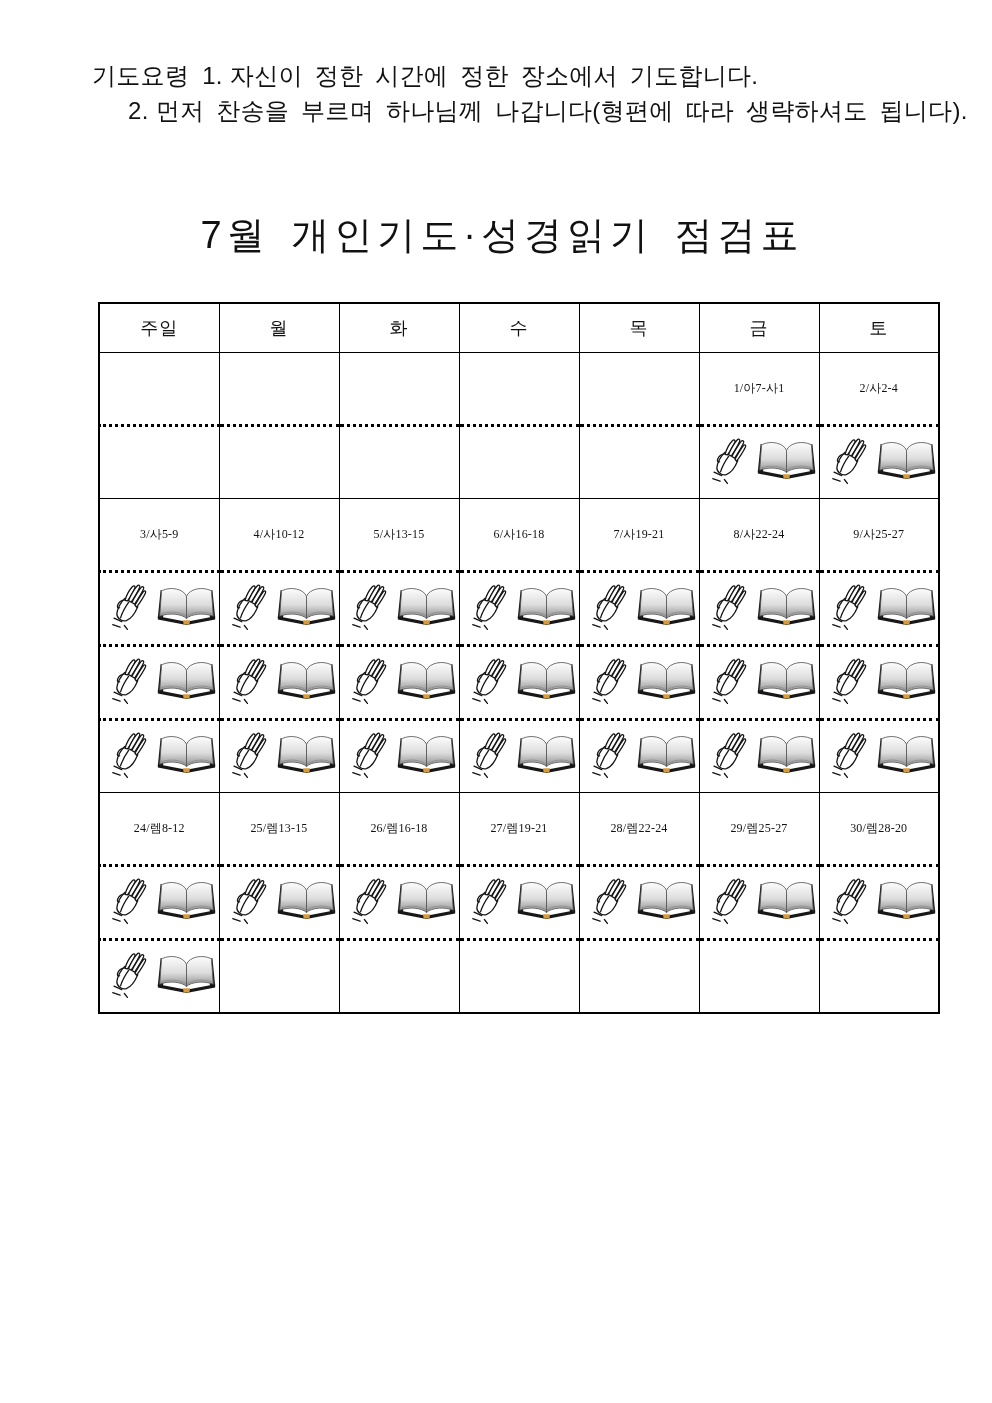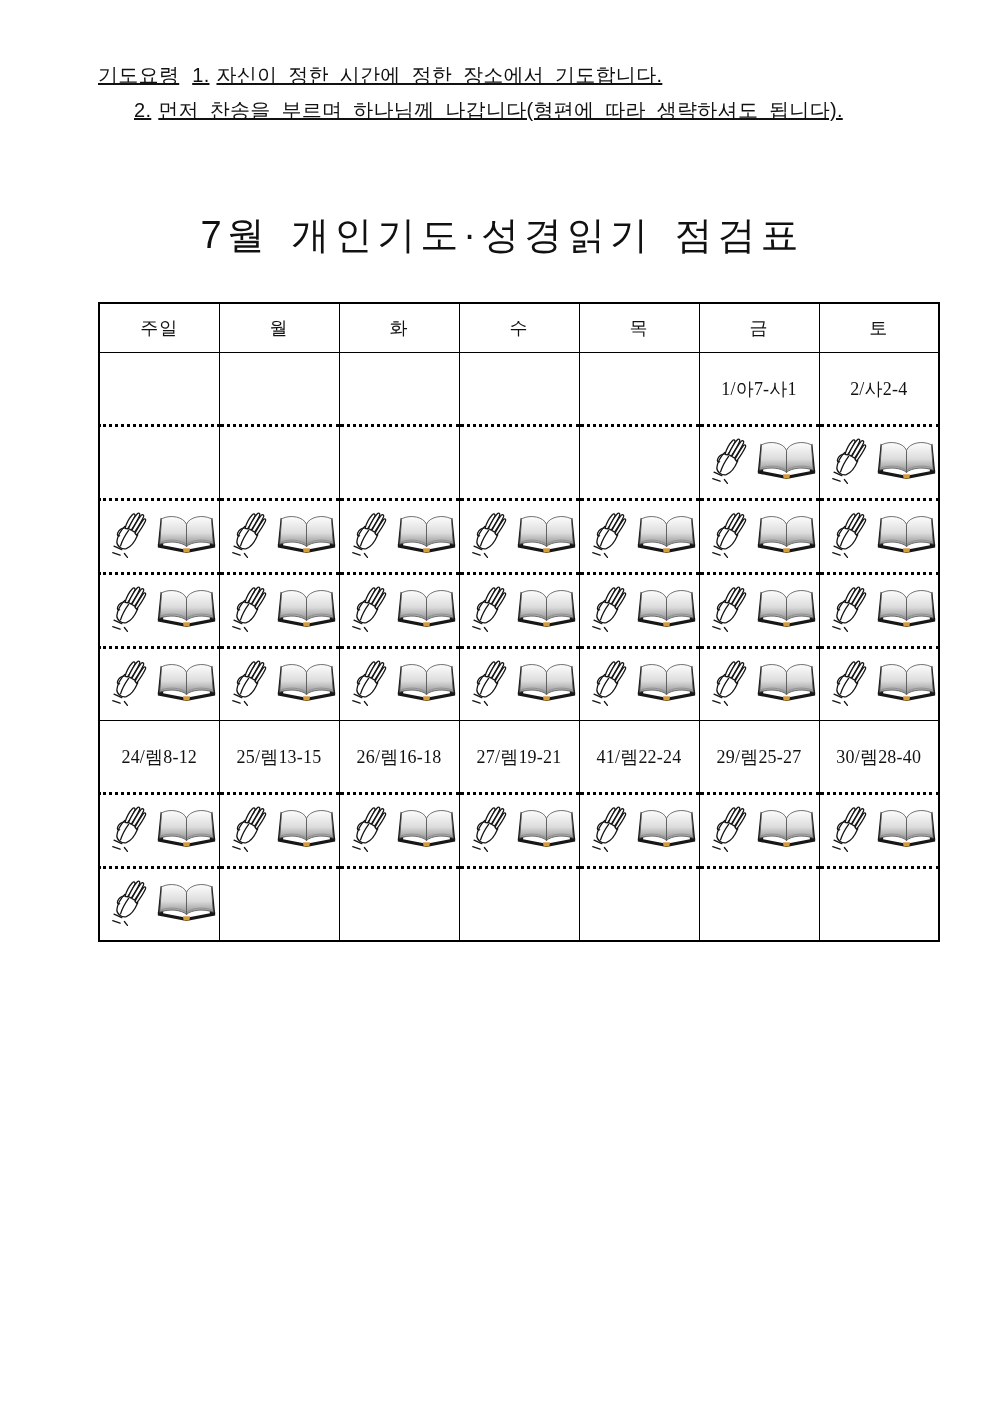--- a/index.html
+++ b/index.html
@@ -8,28 +8,27 @@
     background: #ffffff;
     font-family: "Liberation Sans", sans-serif;
     color: #111;
     position: relative;
     overflow: hidden;
   }
 
   
   .instructions {
     position: absolute;
-    left: 98px; top: 58px;
-    font-size: 20px;
+    left: 92px; top: 58px;
+    font-size: 24px;
     line-height: 35px;
     letter-spacing: 0.3px;
     word-spacing: 5px;
     font-weight: 500;
     white-space: nowrap;
-    text-decoration: underline;
   }
   .instr-line { height: 35px; }
   .instr-line.cont { margin-left: 36px; }
   .instr-label { margin-right: 13px; }
   .instr-num { margin-right: 7px; }
 
   
   .title {
     position: absolute;
     top: 210px; left: 6px; width: 100%;
@@ -59,21 +58,21 @@
     text-align: center;
     vertical-align: middle;
   }
   table.checklist td {
     border: 1px solid #000;
     height: 69px;
     overflow: hidden;
   }
   tr.date-row td {
     font-family: "Liberation Serif", serif;
-    font-size: 18px;
+    font-size: 12px;
     text-align: center;
     vertical-align: middle;
     border-bottom: 3px dotted #000;
     letter-spacing: 0.2px;
   }
   tr.icon-row td {
     border-top: 3px dotted #000;
     vertical-align: middle;
     padding-left: 11px;
   }
@@ -195,20 +194,29 @@
       <path d="M2 33.5 L33 39.5 L64 33.5 L64 37 L33 43 L2 37 Z" fill="#171717"></path>
       <path d="M33 12 C30 4 16 1 6 6 L4 33.5 C14 29.5 28 31 33 36 Z" fill="url(#bookpg)" stroke="#555" stroke-width="0.9"></path>
       <path d="M33 12 C36 4 50 1 60 6 L62 33.5 C52 29.5 38 31 33 36 Z" fill="url(#bookpg)" stroke="#555" stroke-width="0.9"></path>
       <path d="M5.5 31 C15 27.5 27.5 29 32.5 33.5" fill="none" stroke="#888" stroke-width="0.8"></path>
       <path d="M60.5 31 C51 27.5 38.5 29 33.5 33.5" fill="none" stroke="#888" stroke-width="0.8"></path>
       <path d="M29 38 L37 38 L36 42.5 L30 42.5 Z" fill="#d79a3c"></path>
     </svg>
   </span>
 </td>
         </tr>
+        <tr class="date-row">
+          <td>3/사5-9</td>
+          <td>4/사10-12</td>
+          <td>5/사13-15</td>
+          <td>6/사16-18</td>
+          <td>7/사19-21</td>
+          <td>8/사22-24</td>
+          <td>9/사25-27</td>
+        </tr>
         <tr class="icon-row">
           <td>
   <span class="icon-pair">
     <svg class="hands-svg" viewBox="0 0 44 58">
       <g transform="rotate(30 22 30)" stroke="#141414" stroke-width="1.5" fill="#ffffff" stroke-linecap="round" stroke-linejoin="round">
         <path d="M11.5 24 C10 30 10 38 12.5 44 C15 48.5 22 49.2 26 45.5 C29.5 41.5 30.5 33 29.5 25 C24 21.5 16 21.5 11.5 24 Z"></path>
         <path d="M13 26 C11.5 20 11.5 12 12.5 8 C13 5.5 15.5 5.5 15.8 8 C16.5 12 16.3 20 15.8 25 Z"></path>
         <path d="M16.5 24 C15.8 17 16 8 16.8 4.5 C17.3 2 19.8 2 20.1 4.5 C20.7 9 20.6 17 20.2 24 Z"></path>
         <path d="M21 24 C20.8 16 21 7 21.6 3.5 C22.1 1.2 24.5 1.2 24.9 3.7 C25.4 8 25.2 16 24.8 24 Z"></path>
         <path d="M25.8 25 C25.7 18 25.9 10 26.4 6.5 C26.8 4.2 29 4.3 29.2 6.7 C29.6 11 29.3 19 28.6 26 Z"></path>
@@ -836,23 +844,23 @@
       <path d="M29 38 L37 38 L36 42.5 L30 42.5 Z" fill="#d79a3c"></path>
     </svg>
   </span>
 </td>
         </tr>
         <tr class="date-row">
           <td>24/렘8-12</td>
           <td>25/렘13-15</td>
           <td>26/렘16-18</td>
           <td>27/렘19-21</td>
-          <td>41/렘22-24</td>
+          <td>28/렘22-24</td>
           <td>29/렘25-27</td>
-          <td>30/렘28-40</td>
+          <td>30/렘28-20</td>
         </tr>
         <tr class="icon-row">
           <td>
   <span class="icon-pair">
     <svg class="hands-svg" viewBox="0 0 44 58">
       <g transform="rotate(30 22 30)" stroke="#141414" stroke-width="1.5" fill="#ffffff" stroke-linecap="round" stroke-linejoin="round">
         <path d="M11.5 24 C10 30 10 38 12.5 44 C15 48.5 22 49.2 26 45.5 C29.5 41.5 30.5 33 29.5 25 C24 21.5 16 21.5 11.5 24 Z"></path>
         <path d="M13 26 C11.5 20 11.5 12 12.5 8 C13 5.5 15.5 5.5 15.8 8 C16.5 12 16.3 20 15.8 25 Z"></path>
         <path d="M16.5 24 C15.8 17 16 8 16.8 4.5 C17.3 2 19.8 2 20.1 4.5 C20.7 9 20.6 17 20.2 24 Z"></path>
         <path d="M21 24 C20.8 16 21 7 21.6 3.5 C22.1 1.2 24.5 1.2 24.9 3.7 C25.4 8 25.2 16 24.8 24 Z"></path>

